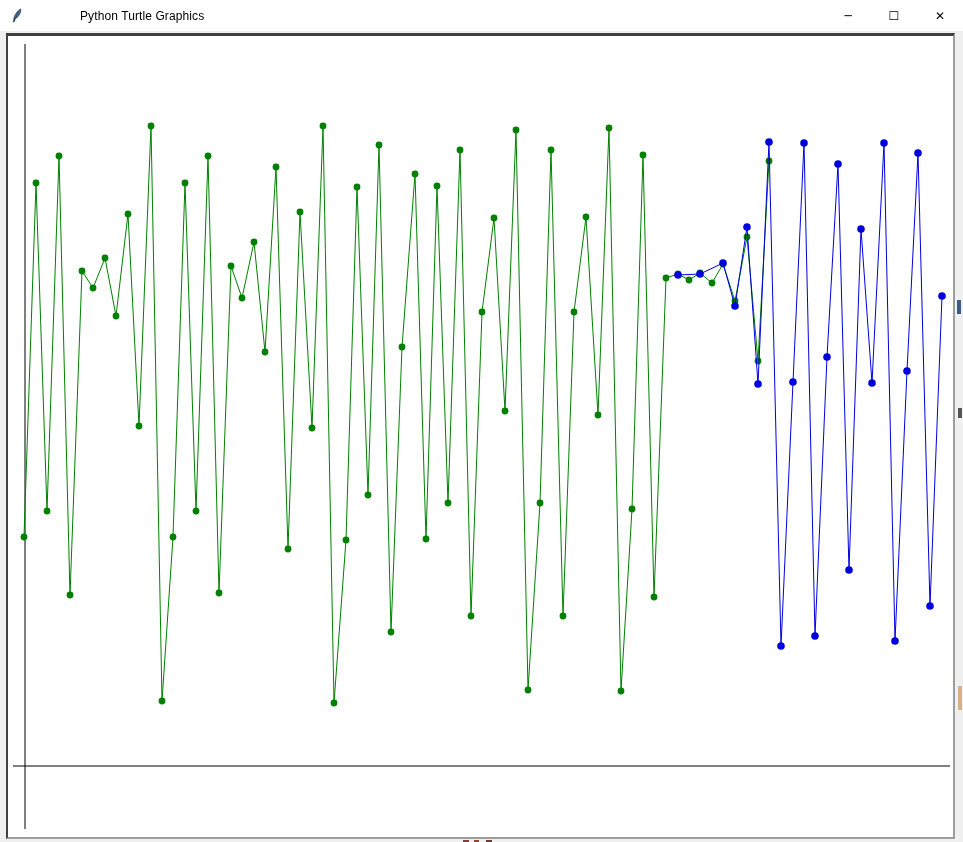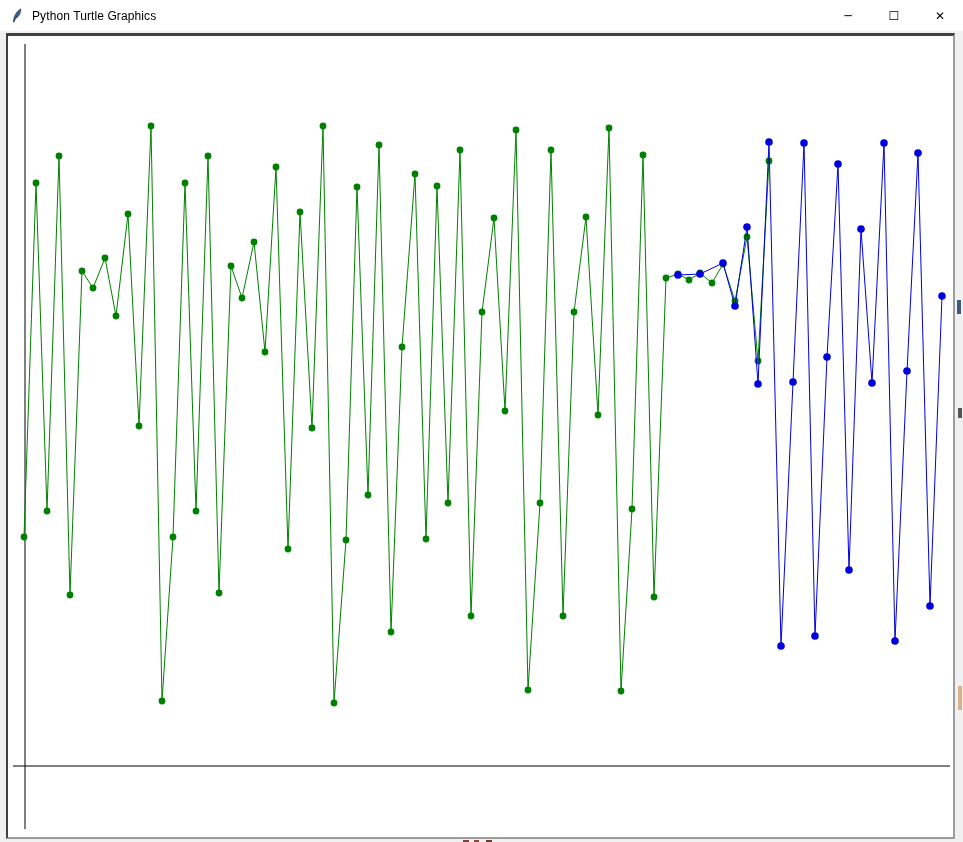--- a/index.html
+++ b/index.html
@@ -3,21 +3,21 @@
 <meta charset="utf-8">
 <style>
   html,body{margin:0;padding:0;background:#ddd;}
   *{box-sizing:border-box;}
   .window{
     position:relative;width:963px;height:842px;background:#f0f0f0;
     font-family:"Liberation Sans",sans-serif;outline:1px solid #8a8a8a;overflow:hidden;
   }
   .titlebar{
     position:absolute;left:0;top:0;width:963px;height:31px;background:#ffffff;
-    display:flex;align-items:center;
+    display:flex;align-items:center;gap:48px;
   }
   .app-icon{width:16px;height:16px;margin-left:9px;flex:0 0 auto;}
   .title-text{margin-left:7px;font-size:12px;color:#000;letter-spacing:.1px;}
   .win-buttons{position:absolute;right:0;top:0;height:31px;display:flex;}
   .win-btn{
     width:46px;height:31px;display:flex;align-items:center;justify-content:center;
     font-size:12px;color:#000;background:transparent;border:none;padding:0;cursor:default;
     font-family:"DejaVu Sans",sans-serif;
   }
   .canvas-frame{

